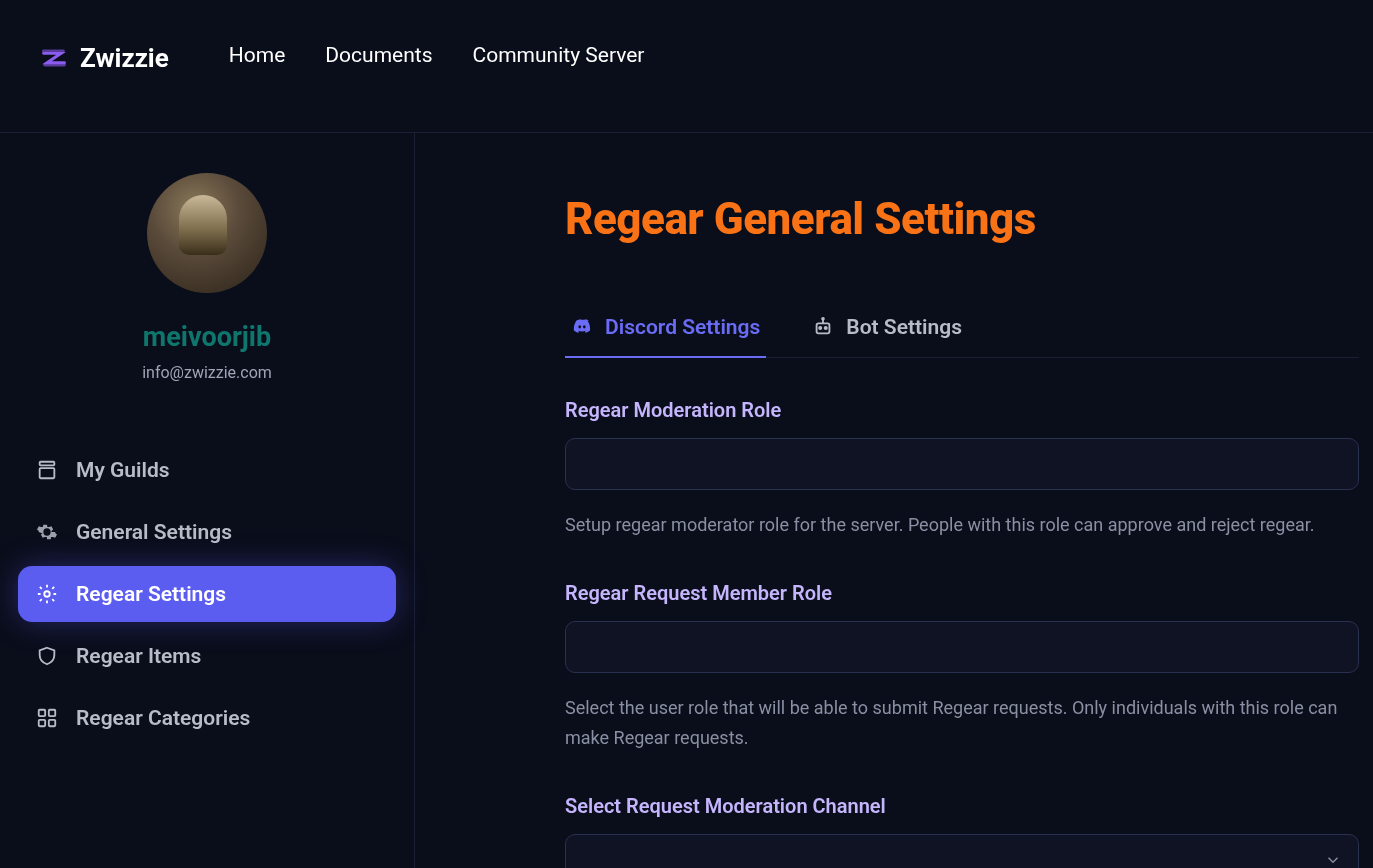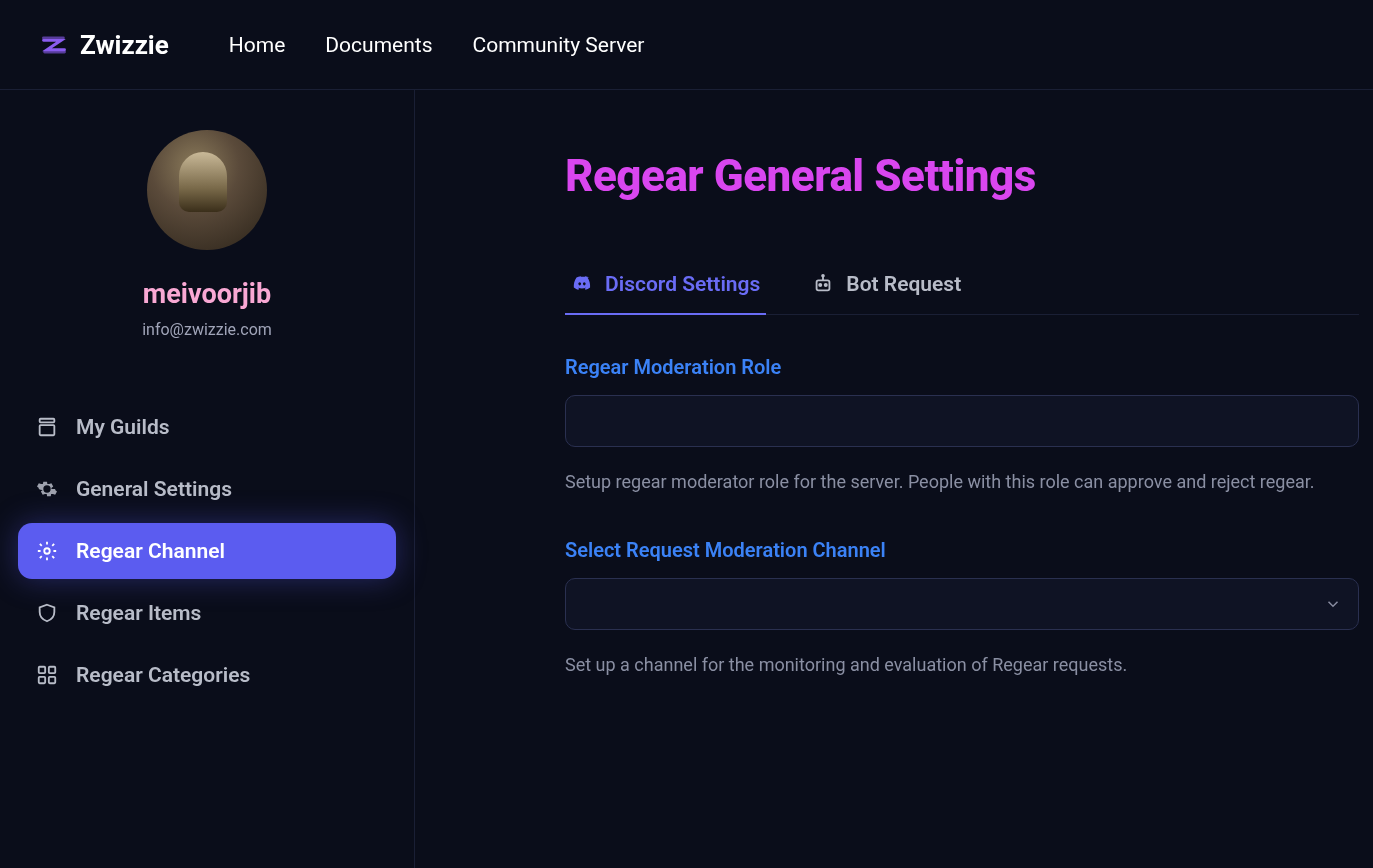--- a/index.html
+++ b/index.html
@@ -8,24 +8,25 @@
     height: 868px;
     background: #0a0d1a;
     font-family: -apple-system, BlinkMacSystemFont, 'Segoe UI', Roboto, sans-serif;
     color: #ffffff;
     overflow: hidden;
   }
 
   
   .topnav {
     display: flex;
-    align-items: center;
+    align-items: flex-start;
     height: 90px;
     padding: 0 40px;
     border-bottom: 1px solid #1a1f35;
+    margin-top: 43px;
   }
   .brand {
     display: flex;
     align-items: center;
     gap: 12px;
     margin-right: 60px;
   }
   .brand-icon {
     width: 28px;
     height: 28px;
@@ -78,21 +79,21 @@
     position: absolute;
     left: 32px; top: 22px;
     width: 48px; height: 60px;
     background: linear-gradient(180deg, #c9b998 0%, #7a6a4a 60%, #3a2e1a 100%);
     border-radius: 24px 24px 10px 10px;
     filter: blur(0.3px);
   }
   .username {
     font-size: 27px;
     font-weight: 700;
-    color: #f9a8d4;
+    color: #0f766e;
     margin-bottom: 10px;
   }
   .email {
     font-size: 16px;
     color: #a0a4b8;
     margin-bottom: 60px;
   }
 
   .side-menu {
     width: 100%;
@@ -127,21 +128,21 @@
 
   
   .main {
     flex: 1;
     padding: 60px 14px 0 150px;
     overflow: hidden;
   }
   .page-title {
     font-size: 44px;
     font-weight: 800;
-    color: #d946ef;
+    color: #f97316;
     margin-bottom: 70px;
     letter-spacing: -0.5px;
   }
 
   .tabs {
     display: flex;
     gap: 40px;
     border-bottom: 1px solid #1a1f35;
     margin-bottom: 40px;
     align-items: center;
@@ -174,21 +175,21 @@
     align-items: center;
     justify-content: center;
   }
 
   .form-group {
     margin-bottom: 40px;
   }
   .field-label {
     font-size: 20px;
     font-weight: 600;
-    color: #3b82f6;
+    color: #c4b5fd;
     margin-bottom: 16px;
   }
   .field-input, .field-select {
     width: 794px;
     height: 52px;
     background: #0f1324;
     border: 1px solid #2a3050;
     border-radius: 10px;
     color: #d0d3e0;
     padding: 0 16px;
@@ -266,21 +267,21 @@
         <span>General Settings</span>
       </div>
 
       <div class="side-item active">
         <span class="side-icon">
           <svg viewBox="0 0 24 24" width="22" height="22" fill="none" stroke="currentColor" stroke-width="2">
             <circle cx="12" cy="12" r="3"></circle>
             <path d="M12 2v3M12 19v3M4.2 4.2l2.1 2.1M17.7 17.7l2.1 2.1M2 12h3M19 12h3M4.2 19.8l2.1-2.1M17.7 6.3l2.1-2.1"></path>
           </svg>
         </span>
-        <span>Regear Channel</span>
+        <span>Regear Settings</span>
       </div>
 
       <div class="side-item">
         <span class="side-icon">
           <svg viewBox="0 0 24 24" width="22" height="22" fill="none" stroke="currentColor" stroke-width="2">
             <path d="M12 3l8 3v5c0 5-3.5 8.5-8 10-4.5-1.5-8-5-8-10V6l8-3z"></path>
           </svg>
         </span>
         <span>Regear Items</span>
       </div>
@@ -316,30 +317,35 @@
       <div class="tab">
         <span class="tab-icon">
           <svg viewBox="0 0 24 24" width="22" height="22" fill="none" stroke="currentColor" stroke-width="2">
             <rect x="5" y="8" width="14" height="11" rx="2"></rect>
             <path d="M12 4v4"></path>
             <circle cx="12" cy="3" r="1" fill="currentColor"></circle>
             <circle cx="9" cy="13" r="1.2" fill="currentColor"></circle>
             <circle cx="15" cy="13" r="1.2" fill="currentColor"></circle>
           </svg>
         </span>
-        <span>Bot Request</span>
+        <span>Bot Settings</span>
       </div>
     </div>
 
     <div class="form-group">
       <div class="field-label">Regear Moderation Role</div>
       <input class="field-input" type="text" value="" style="">
       <div class="field-help">Setup regear moderator role for the server. People with this role can approve and reject regear.</div>
     </div>
 
+    <div class="form-group">
+      <div class="field-label">Regear Request Member Role</div>
+      <input class="field-input" type="text" value="" style="">
+      <div class="field-help">Select the user role that will be able to submit Regear requests. Only individuals with this role can make Regear requests.</div>
+    </div>
 
     <div class="form-group">
       <div class="field-label">Select Request Moderation Channel</div>
       <div class="field-select">
         <span></span>
         <span class="chevron">
           <svg viewBox="0 0 24 24" width="18" height="18" fill="none" stroke="currentColor" stroke-width="2">
               <path d="M6 9l6 6 6-6"></path>
             </svg>
         </span>

